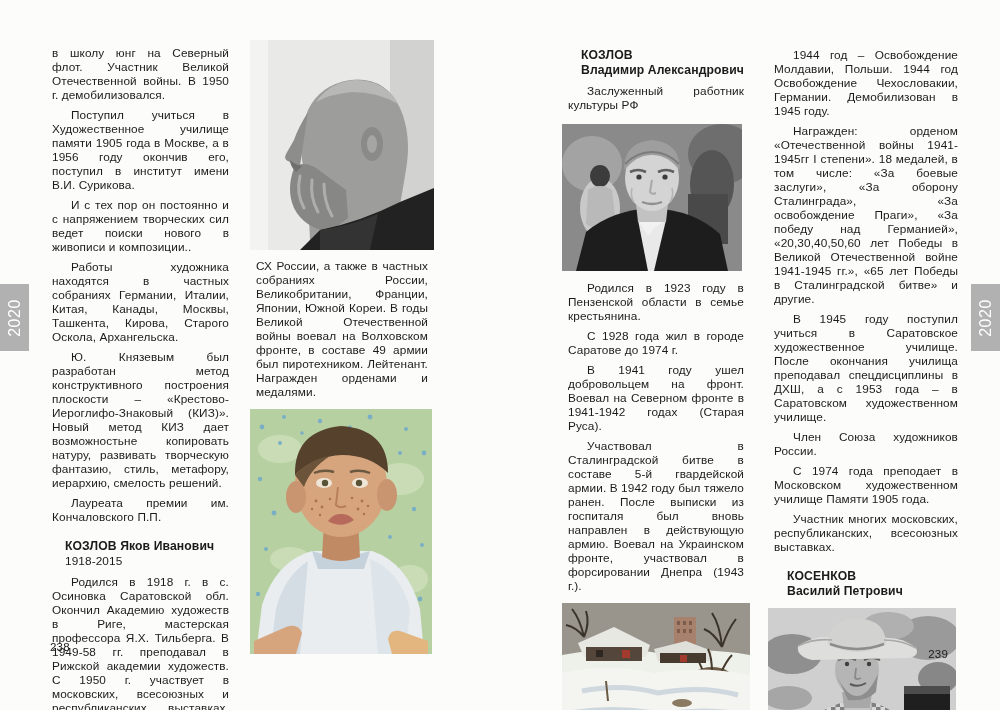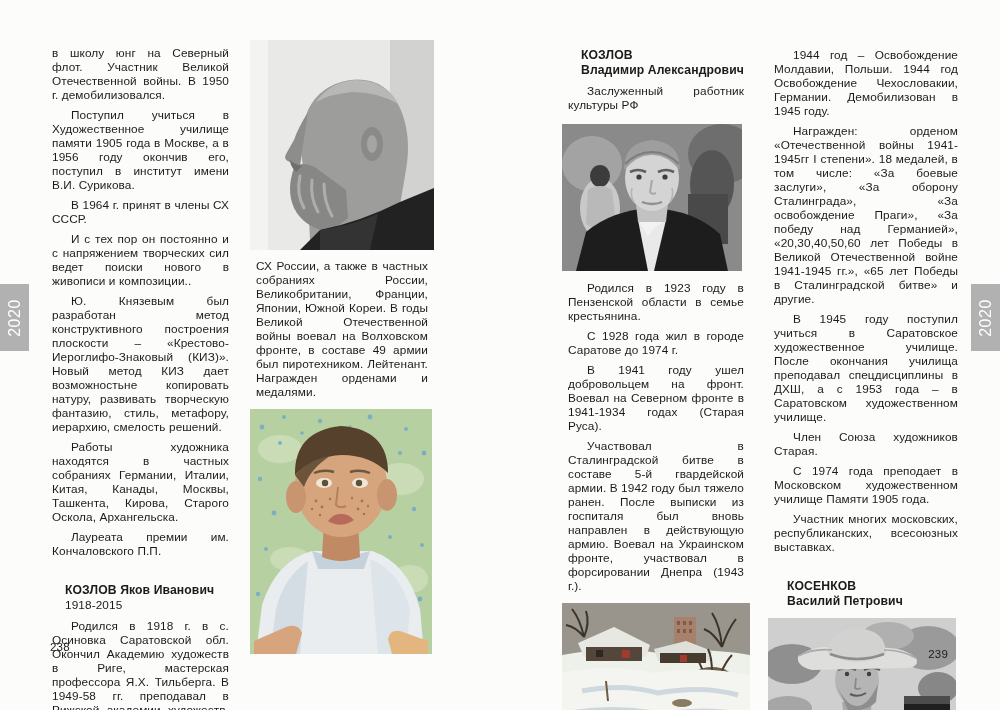--- a/index.html
+++ b/index.html
@@ -15,21 +15,21 @@
   .col {
     position: absolute;
     text-align: justify;
     font-size: 11.8px;
     line-height: 14px;
     letter-spacing: 0.1px;
   }
   .col p { margin: 6px; text-indent: 19px; }
   .col p.noindent { text-indent: 0; }
 
-  .entry-head { margin-top: 25px; }
+  .entry-head { margin-top: 15px; }
   .entry-name, .entry-patronymic {
     font-weight: bold;
     font-size: 12.2px;
     text-indent: 19px;
     line-height: 15px;
   }
   .entry-years { text-indent: 19px; line-height: 15px; }
   .entry-title { margin: 0; text-indent: 19px; }
 
   .pic { display: block; }
@@ -73,24 +73,23 @@
   <div class="year-tab year-tab-left">
     <span>2020</span>
   </div>
   <div class="year-tab year-tab-right">
     <span>2020</span>
   </div>
 
   <div class="col col1">
     <p class="noindent">в школу юнг на Северный флот. Участник Великой Отечественной войны. В 1950 г. демобилизовался.</p>
     <p>Поступил учиться в Художественное училище памяти 1905 года в Москве, а в 1956 году окончив его, поступил в институт имени В.И. Сурикова.</p>
-    <p>В 1964 г. принят в члены СХ СССР.</p>
     <p>И с тех пор он постоянно и с напряжением творческих сил ведет поиски нового в живописи и композиции..</p>
+    <p>Работы художника находятся в частных собраниях Германии, Италии, Китая, Канады, Москвы, Ташкента, Кирова, Старого Оскола, Архангельска.</p>
     <p>Ю. Князевым был разработан метод конструктивного построения плоскости – «Крестово-Иероглифо-Знаковый (КИЗ)». Новый метод КИЗ дает возможностьне копировать натуру, развивать творческую фантазию, стиль, метафору, иерархию, смелость решений.</p>
-    <p>Работы художника находятся в частных собраниях Германии, Италии, Китая, Канады, Москвы, Ташкента, Кирова, Старого Оскола, Архангельска.</p>
     <p>Лауреата премии им. Кончаловского П.П.</p>
     <div class="entry-head">
       <div class="entry-name">КОЗЛОВ Яков Иванович</div>
       <div class="entry-years">1918-2015</div>
     </div>
     <p>Родился в 1918 г. в с. Осиновка Саратовской обл. Окончил Академию художеств в Риге, мастерская профессора Я.Х. Тильберга. В 1949-58 гг. преподавал в Рижской академии художеств. С 1950 г. участвует в московских, всесоюзных и республиканских выставках. Работает в жанрах портрета и сюжетной картины. Часть работ посвящена Великой Отечественной войне. Работы находятся в музеях Министерства Культуры РФ, Художественного фонда</p>
   </div>
 
   <div class="col col2">
 
@@ -200,21 +199,21 @@
       <path d="M68,48 Q76,44 84,48 M96,48 Q104,44 112,48" stroke="#5f5f5f" stroke-width="2.6" fill="none"></path>
       <circle cx="77" cy="53" r="2.6" fill="#3c3c3c"></circle>
       <circle cx="103" cy="53" r="2.6" fill="#3c3c3c"></circle>
       <path d="M90,56 L88,68 Q90,71 94,69" stroke="#a8a8a8" stroke-width="2" fill="none"></path>
       <path d="M80,78 Q90,82 100,78" stroke="#8f8f8f" stroke-width="2.4" fill="none"></path>
       <path d="M70,64 Q68,72 72,78 M110,64 Q112,72 108,78" stroke="#b5b5b5" stroke-width="1.6" fill="none"></path>
     </svg>
 
     <p>Родился в 1923 году в Пензенской области в семье крестьянина.</p>
     <p>С 1928 года жил в городе Саратове до 1974 г.</p>
-    <p>В 1941 году ушел добровольцем на фронт. Воевал на Северном фронте в 1941-1934 годах (Старая Руса).</p>
+    <p>В 1941 году ушел добровольцем на фронт. Воевал на Северном фронте в 1941-1942 годах (Старая Руса).</p>
     <p>Участвовал в Сталинградской битве в составе 5-й гвардейской армии. В 1942 году был тяжело ранен. После выписки из госпиталя был вновь направлен в действующую армию. Воевал на Украинском фронте, участвовал в форсировании Днепра (1943 г.).</p>
 
     <svg class="pic pic-margin-top" width="188" height="132" viewBox="0 0 188 132">
       <rect width="188" height="132" fill="#99948c"></rect>
       <rect x="112" y="14" width="22" height="30" fill="#a8816c"></rect>
       <g fill="#7c5c4c">
           <rect x="115" y="18" width="3" height="4"></rect>
           <rect x="121" y="18" width="3" height="4"></rect>
           <rect x="127" y="18" width="3" height="4"></rect>
           <rect x="115" y="26" width="3" height="4"></rect>
@@ -239,21 +238,21 @@
       <ellipse cx="120" cy="100" rx="10" ry="4" fill="#8a7a62"></ellipse>
       <ellipse cx="64" cy="120" rx="8" ry="3" fill="#97876c"></ellipse>
       <path d="M44,78 L46,98" stroke="#6b5a44" stroke-width="2"></path>
     </svg>
   </div>
 
   <div class="col col4">
     <p>1944 год – Освобождение Молдавии, Польши. 1944 год Освобождение Чехословакии, Германии. Демобилизован в 1945 году.</p>
     <p>Награжден: орденом «Отечественной войны 1941-1945гг I степени». 18 медалей, в том числе: «За боевые заслуги», «За оборону Сталинграда», «За освобождение Праги», «За победу над Германией», «20,30,40,50,60 лет Победы в Великой Отечественной войне 1941-1945 гг.», «65 лет Победы в Сталинградской битве» и другие.</p>
     <p>В 1945 году поступил учиться в Саратовское художественное училище. После окончания училища преподавал спецдисциплины в ДХШ, а с 1953 года – в Саратовском художественном училище.</p>
-    <p>Член Союза художников Старая.</p>
+    <p>Член Союза художников России.</p>
     <p>С 1974 года преподает в Московском художественном училище Памяти 1905 года.</p>
     <p>Участник многих московских, республиканских, всесоюзных выставках.</p>
 
     <div class="entry-head">
       <div class="entry-name">КОСЕНКОВ</div>
       <div class="entry-patronymic">Василий Петрович</div>
     </div>
 
     <svg class="pic" style="margin-top:9px" width="188" height="155" viewBox="0 0 188 155">
       <defs>

